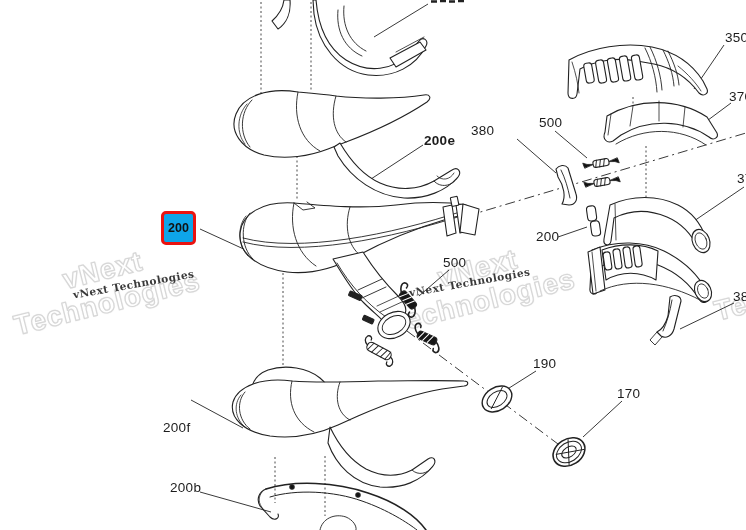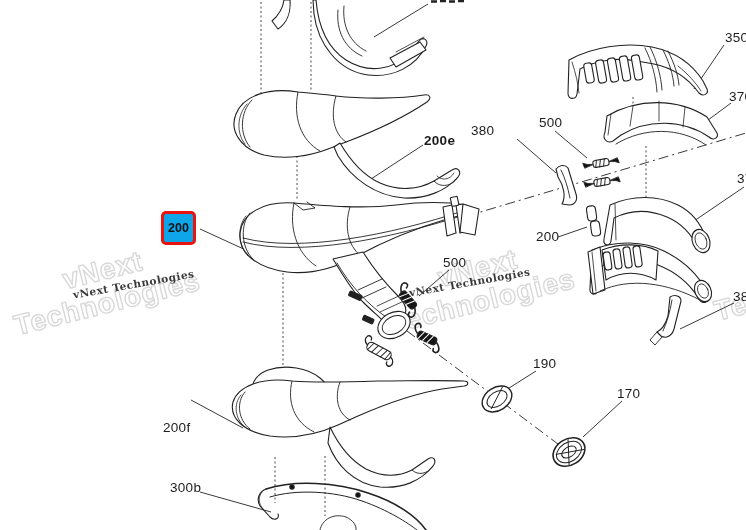--- a/index.html
+++ b/index.html
@@ -250,21 +250,21 @@
       </g>
     </g>
   </svg>
 
   <div class="wm-small" style="left:72px;top:278px;">vNext Technologies</div>
   <div class="wm-small" style="left:408px;top:276px;">vNext Technologies</div>
 
   <div class="redbox">200</div>
   <div class="lbl" style="left:424px;top:133px;font-weight:bold;">200e</div>
   <div class="lbl" style="left:163px;top:388px;margin-top:32px;">200f</div>
-  <div class="lbl" style="left:170px;top:480px;">300b</div>
+  <div class="lbl" style="left:170px;top:480px;">200b</div>
   <div class="lbl" style="left:725px;top:30px;">350</div>
   <div class="lbl" style="left:729px;top:89px;">370</div>
   <div class="lbl" style="left:737px;top:171px;">37</div>
   <div class="lbl" style="left:733px;top:289px;">38</div>
   <div class="lbl" style="left:471px;top:123px;">380</div>
   <div class="lbl" style="left:539px;top:115px;">500</div>
   <div class="lbl" style="left:443px;top:255px;">500</div>
   <div class="lbl" style="left:536px;top:229px;">200</div>
   <div class="lbl" style="left:533px;top:356px;">190</div>
   <div class="lbl" style="left:617px;top:386px;">170</div>

